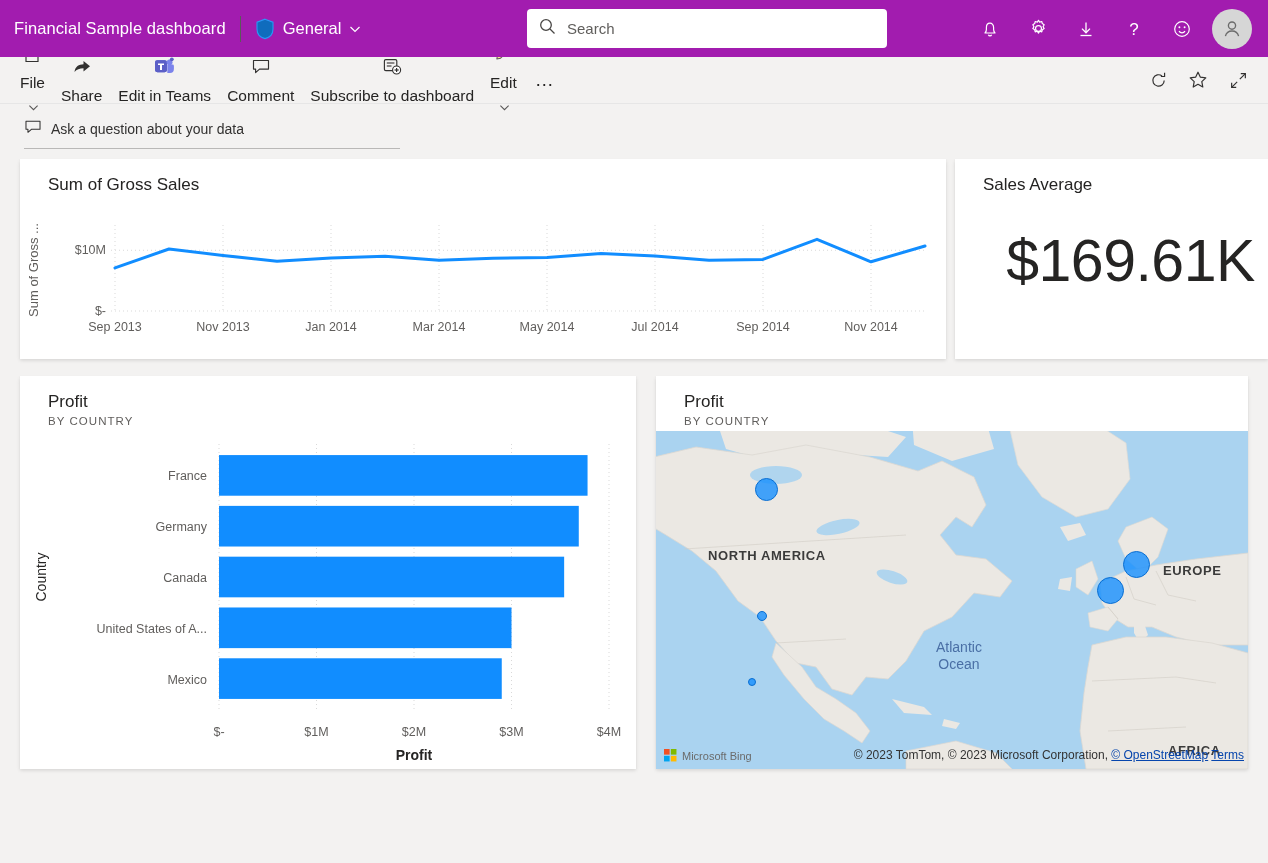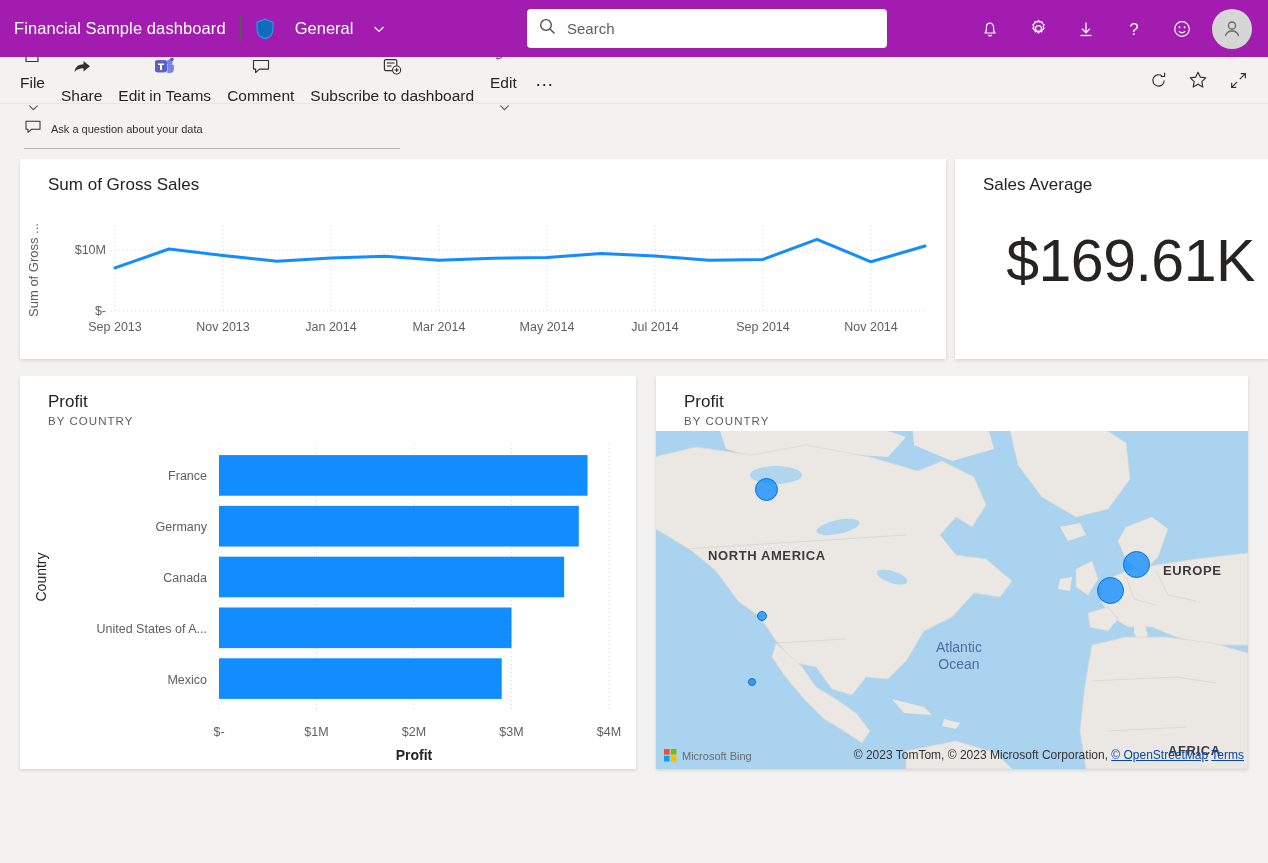--- a/index.html
+++ b/index.html
@@ -13,21 +13,21 @@
   }
 
   
   .topbar {
     height: 57px; background: #a21caf; color: #ffffff;
     display: flex; align-items: center; padding: 0 14px 0 14px;
     position: relative;
   }
   .brand-title { font-size: 16.5px; color: #ffffff; white-space: nowrap; letter-spacing: .1px; }
   .brand-divider { width: 1px; height: 26px; background: #5a5a5a; margin: 0 14px; }
-  .workspace { display: flex; align-items: center; gap: 20px; }
+  .workspace { display: flex; align-items: center; gap: 8px; }
   .shield-icon { width: 20px; height: 22px; display: block; }
   .workspace-name { font-size: 16.5px; color: #ffffff; white-space: nowrap; }
   .chev { width: 12px; height: 12px; display: block; }
   .search-wrap {
     position: absolute; left: 527px; top: 9px; width: 360px; height: 39px;
     background: #ffffff; border-radius: 4px;
     display: flex; align-items: center; padding: 0 12px; gap: 9px; text-decoration: underline;
   }
   .search-input {
     border: none; outline: none; background: transparent;
@@ -63,21 +63,21 @@
     cursor: pointer; border-radius: 3px;
   }
   .dots { font-size: 19px; letter-spacing: 2.2px; color: #252423; padding: 0 10px; cursor: pointer; }
 
   
   .qna-area { background: #f3f2f1; padding: 14px 0 10px 24px; }
   .qna {
     display: flex; align-items: center; gap: 9px; width: 376px;
     border-bottom: 1px solid #b9b8b7; padding-bottom: 8px;
   }
-  .qna-text { font-size: 11px; color: #323130; }
+  .qna-text { font-size: 14px; color: #323130; }
 
   
   .canvas { padding: 0 20px; position: relative; }
   .tile {
     background: #ffffff; position: absolute;
     box-shadow: 0 0.3px 0.9px rgba(0,0,0,.10), 0 1.6px 3.6px rgba(0,0,0,.13);
   }
   .tile-title { font-size: 17px; color: #252423; }
   .tile-sub {
     font-size: 11.5px; color: #605e5c; letter-spacing: 1.05px;

